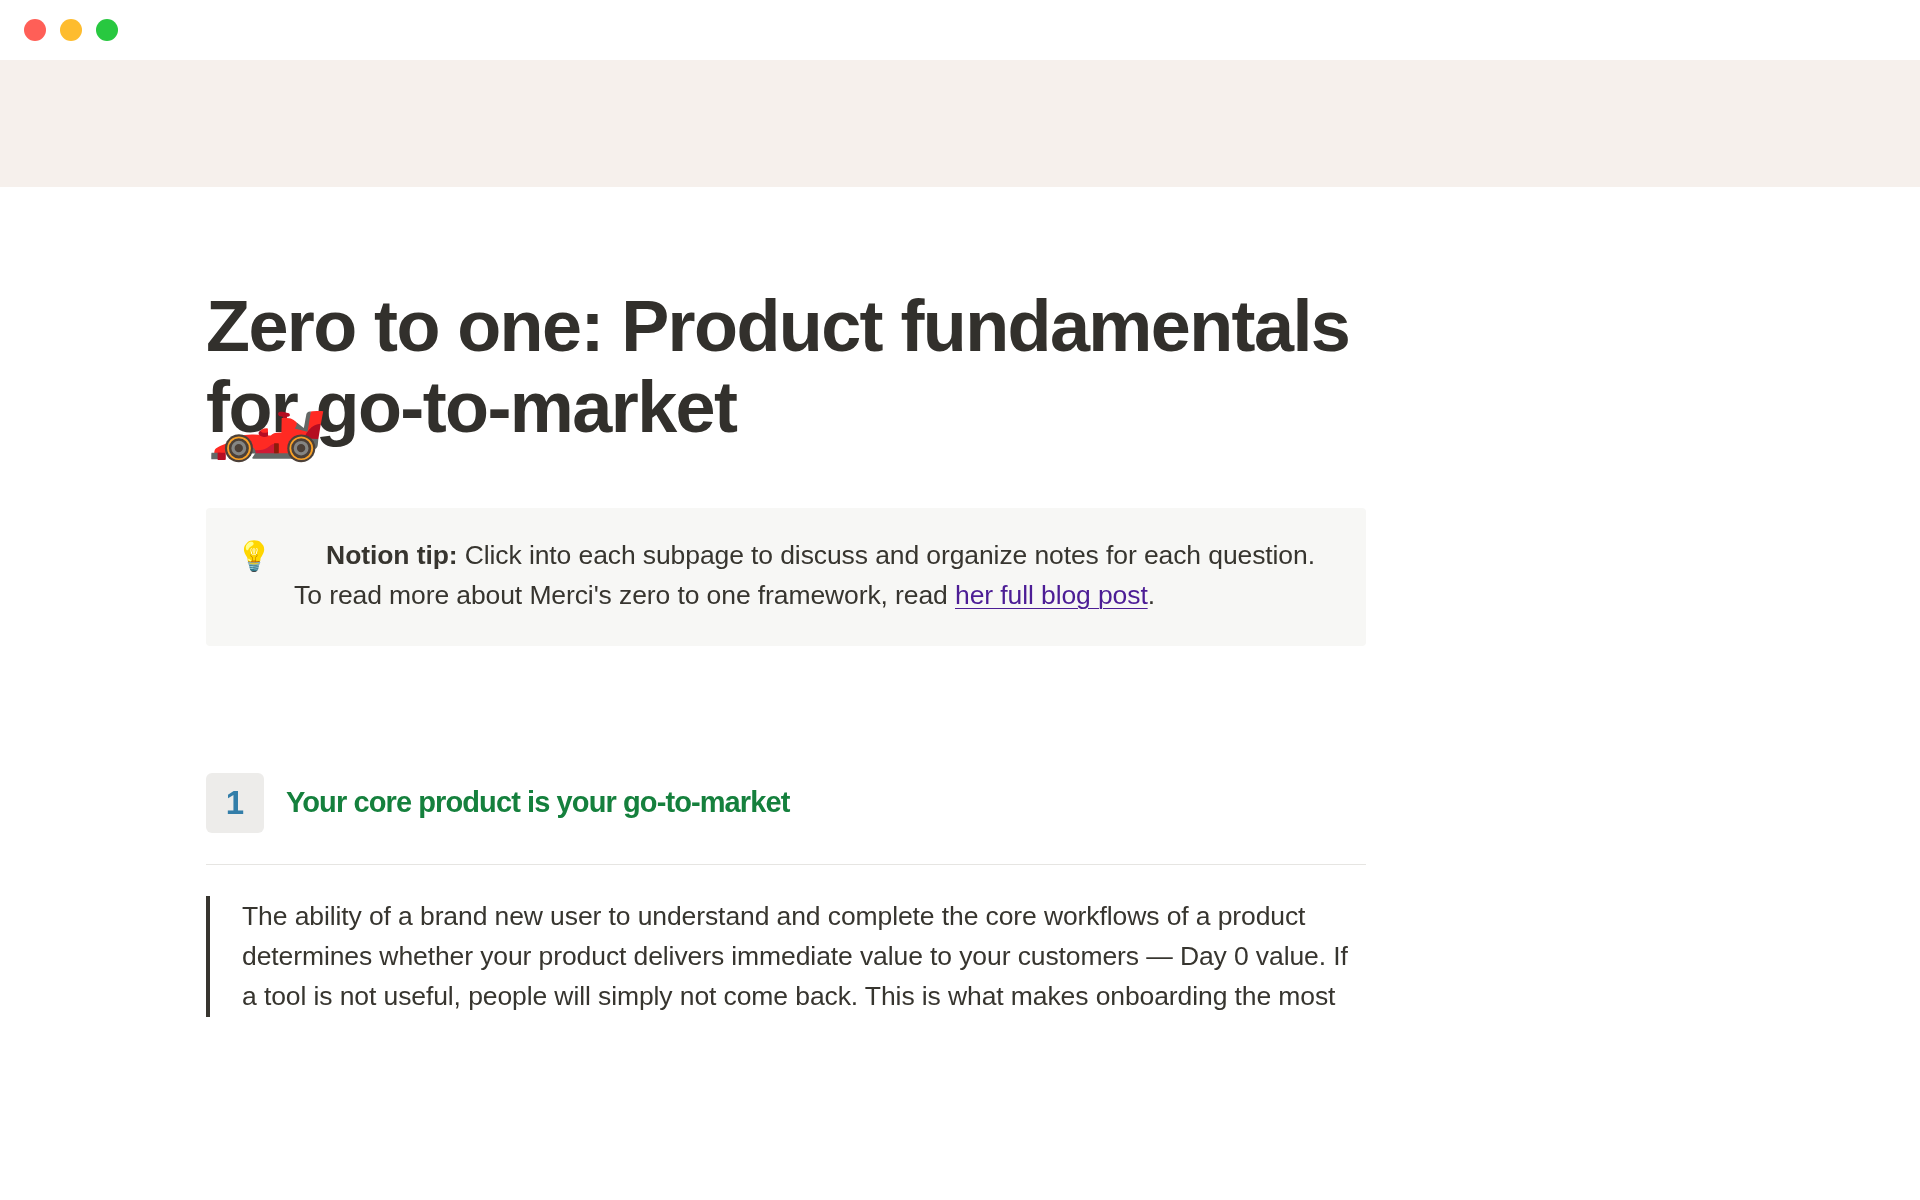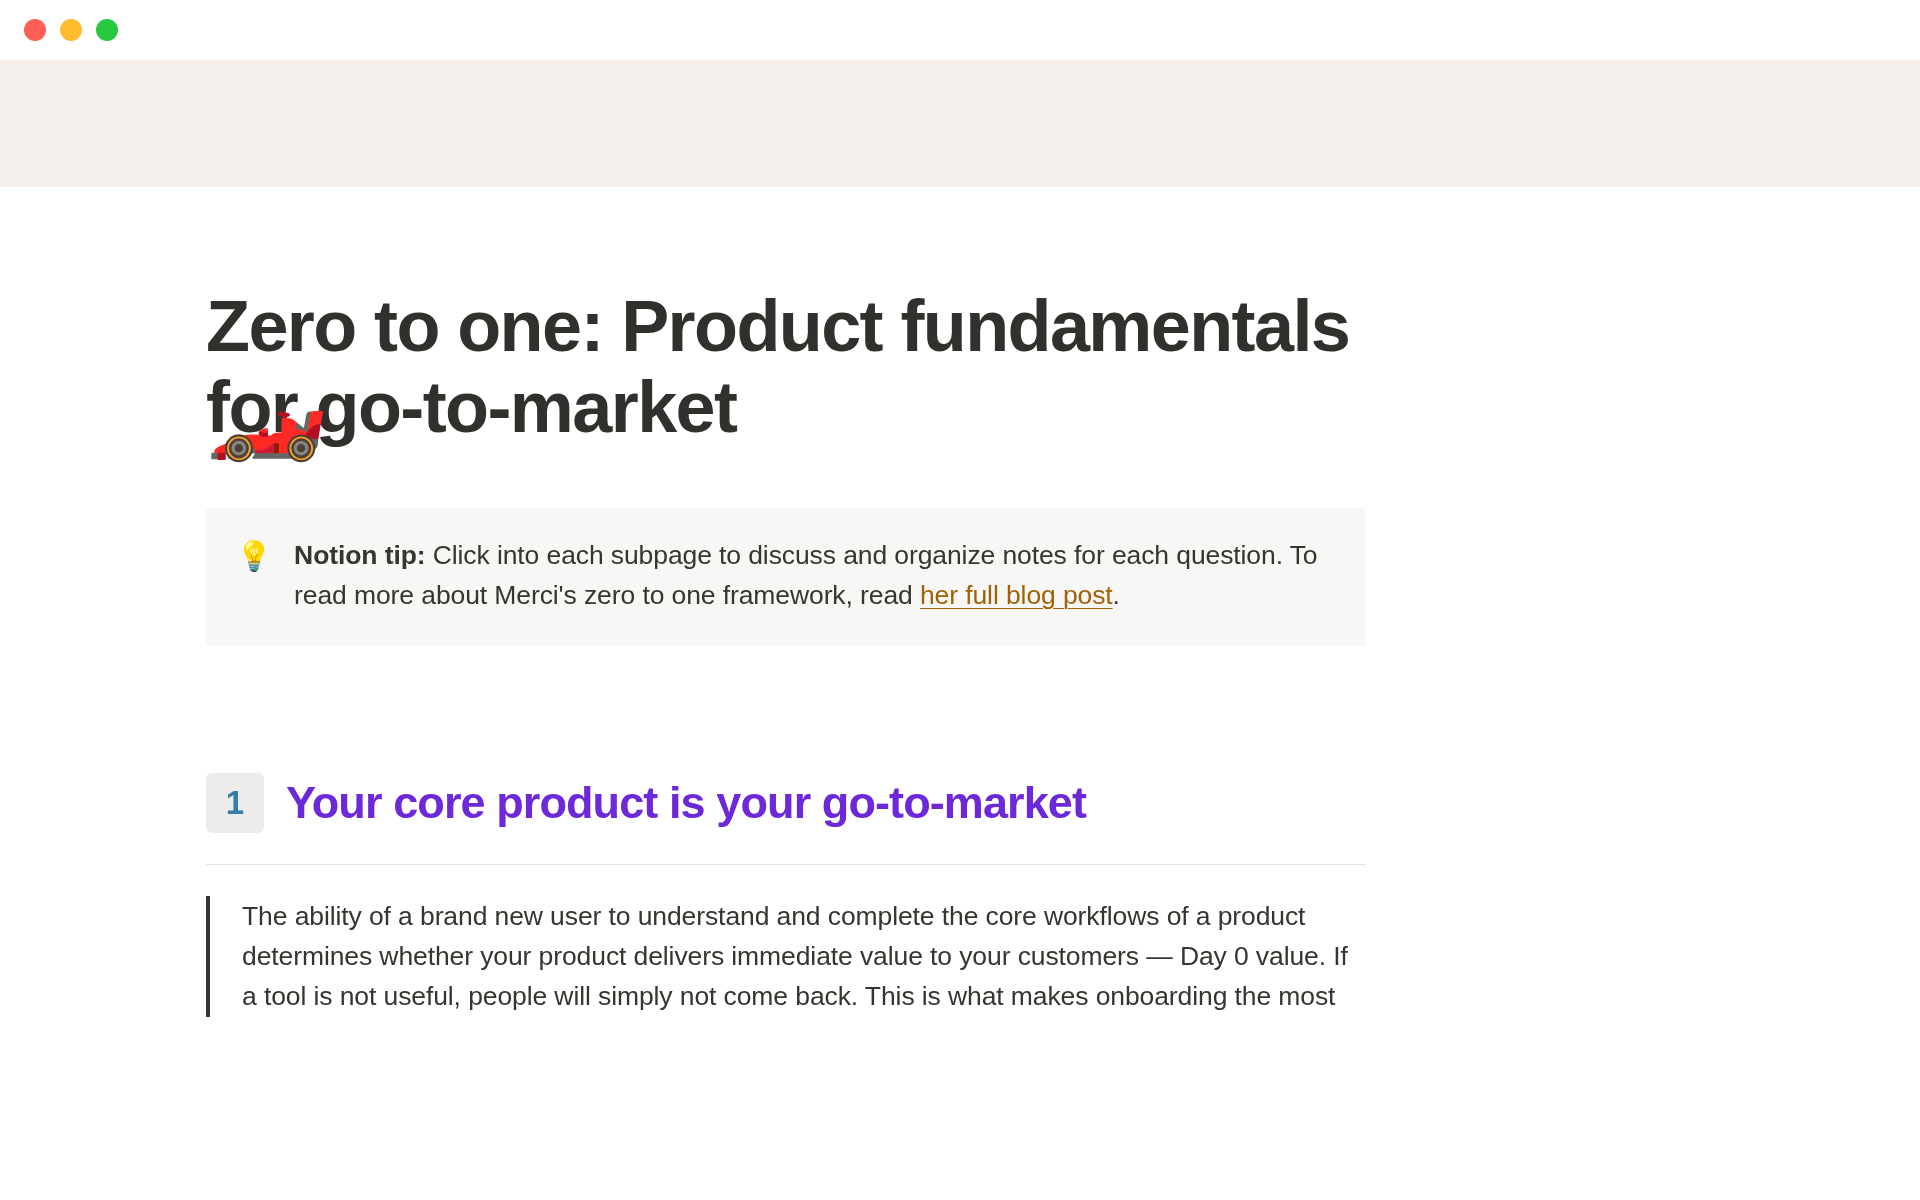--- a/index.html
+++ b/index.html
@@ -82,23 +82,23 @@
     line-height:1.35;
     flex:0 0 auto;
     padding-top:1px;
   }
   .callout-text{
     font-size:26.5px;
     line-height:1.5;
     color:#37352f;
     letter-spacing:-0.1px;
   }
-  .callout-text b{ font-weight:700; }
+  .callout-text b{ font-weight:700;margin-left:32px; }
   .callout-link{
-    color:#a16207;
+    color:#4c1d95;
     text-decoration:underline;
     text-underline-offset:4px;
     text-decoration-thickness:1px;
     cursor:pointer;
   }
 
   
   .section-head{
     margin-top:127px;
     display:flex;
@@ -111,24 +111,24 @@
     border-radius:6px;
     display:flex;
     align-items:center;
     justify-content:center;
     font-size:33px;
     font-weight:600;
     color:#337ea9;
     flex:0 0 auto;
   }
   .section-title{
-    font-size:45px;
+    font-size:29px;
     font-weight:700;
     letter-spacing:-0.9px;
-    color:#6d28d9;
+    color:#15803d;
     line-height:1.15;
   }
   .divider{
     margin-top:31px;
     width:1160px;
     height:1px;
     background:#e6e5e2;
   }
 
   

